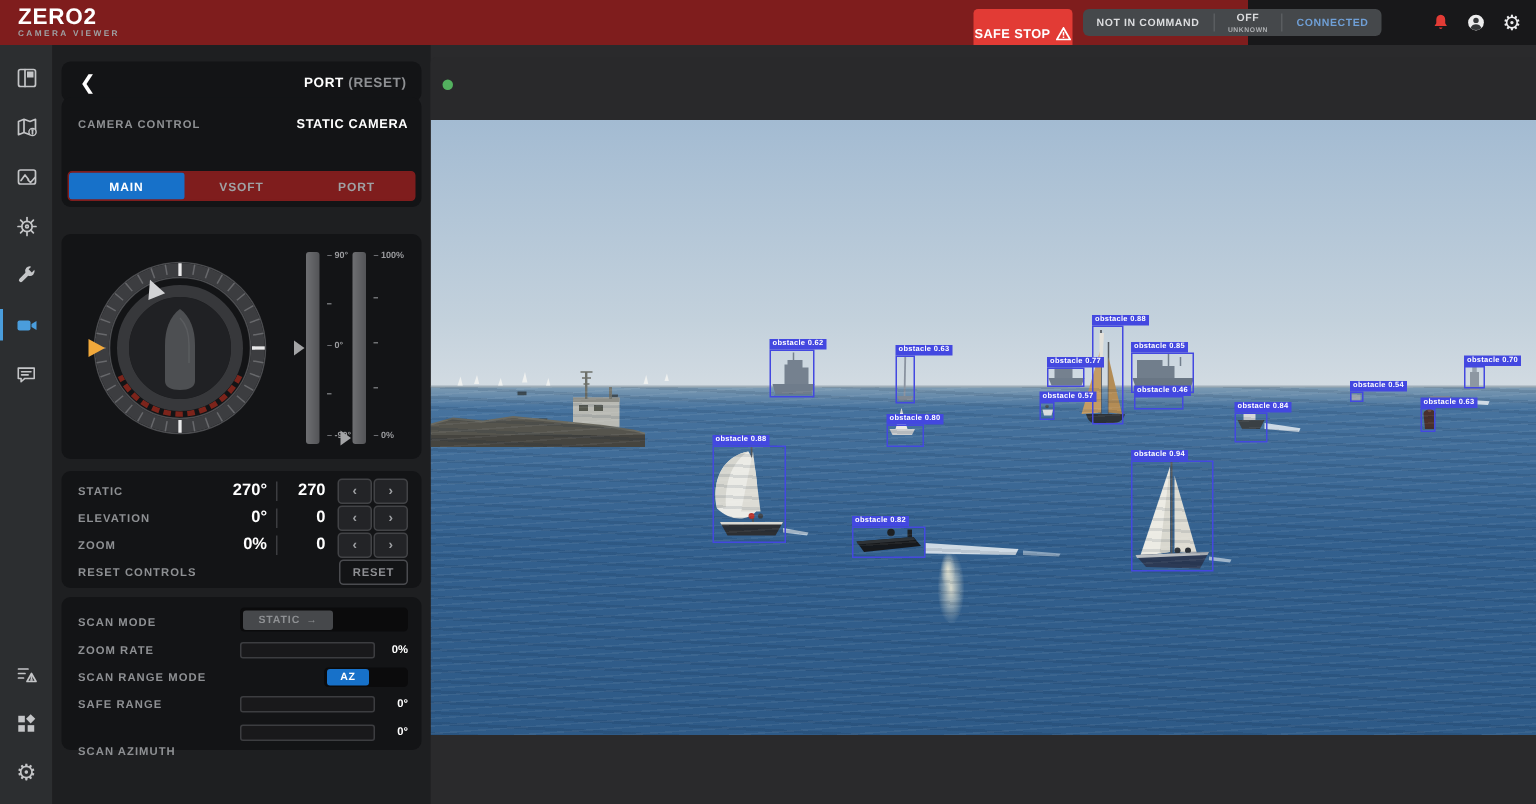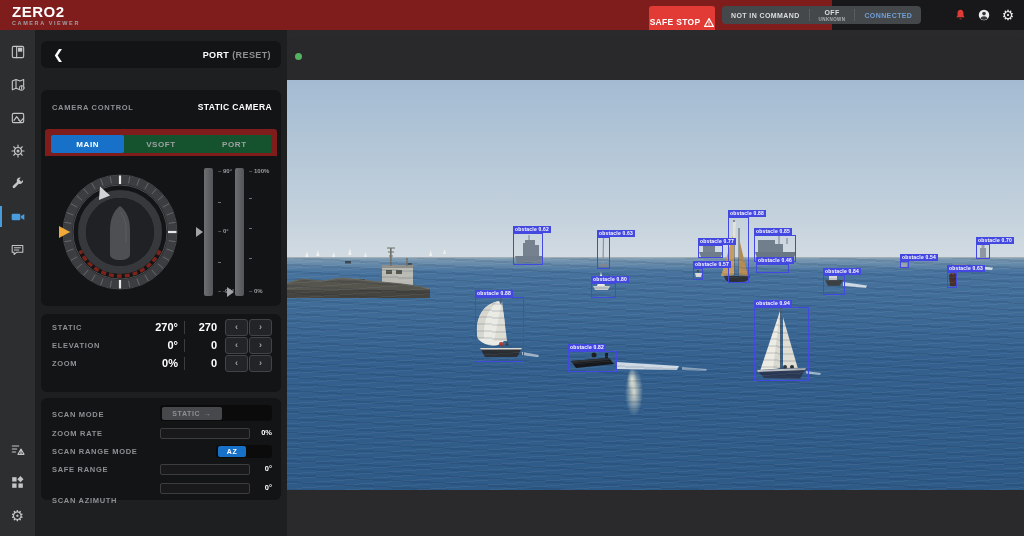--- a/index.html
+++ b/index.html
@@ -33,21 +33,21 @@
   .rail-spacer{flex:1;}
   
   .panelcol{left:35px;top:30px;width:252px;height:506px;background:#1e1f21;}
   .card{position:absolute;left:6px;width:240px;background:#131416;border-radius:6px;}
   .lbl{font-size:7.5px;font-weight:700;letter-spacing:.7px;color:#8e9093;}
   .val{font-size:8.5px;font-weight:800;letter-spacing:.4px;color:#fff;}
   .backbtn{position:absolute;left:12px;top:7px;width:14px;height:14px;color:#fff;font-size:13px;font-weight:800;cursor:pointer;line-height:13px;}
   .ptitle{position:absolute;right:10px;top:9px;font-size:9px;font-weight:800;color:#fff;letter-spacing:.4px;}
   .ptitle .suffix{color:#8e9093;font-weight:700;}
   .row{position:absolute;left:11px;right:9px;display:flex;align-items:center;}
-  .tabs{position:absolute;left:4px;right:4px;bottom:4px;height:18px;display:flex;border:6px solid #7f1d1d;border-radius:3px;background:#14532d;overflow:hidden;}
+  .tabs{position:absolute;left:4px;right:4px;bottom:4px;height:18px;display:flex;border:1px solid #7f1d1d;border-radius:3px;background:#7f1d1d;overflow:hidden;}
   .tab{flex:1;display:flex;align-items:center;justify-content:center;font-size:8px;font-weight:800;letter-spacing:.6px;color:#9fa1a4;cursor:pointer;}
   .tab.active{background:var(--accent);color:#fff;border-radius:2px;}
   
   .slider-track{position:absolute;width:9px;border-radius:2px;background:linear-gradient(to right,#6e6f72,#535457);}
   .ptr{position:absolute;width:0;height:0;border-top:5px solid transparent;border-bottom:5px solid transparent;border-left:7px solid #a3a4a6;}
   .tick{position:absolute;font-size:6px;font-weight:700;color:#9b9c9f;white-space:nowrap;}
   .tick::before{content:"– ";color:#7b7c7f;}
   .mtick{position:absolute;width:3px;height:1px;background:#6f7073;}
   
   .cval{font-size:11px;font-weight:800;color:#fff;text-align:right;}
@@ -206,21 +206,21 @@
   <div style="height:4px;"></div>
 </div>
 
 <div class="abs panelcol">
 
   <div class="card" style="top:11px;height:27px;">
     <div class="backbtn">❮</div>
     <div class="ptitle"><span>PORT</span> <span class="suffix">(RESET)</span></div>
   </div>
 
-  <div class="card" style="top:60px;height:73px;text-decoration:underline;">
+  <div class="card" style="top:35px;height:73px;text-decoration:underline;">
     <div class="row" style="top:11px;height:12px;">
       <span class="lbl">CAMERA CONTROL</span>
       <span class="val" style="margin-left:auto;">STATIC CAMERA</span>
     </div>
     <div class="tabs">
       <div class="tab active">MAIN</div>
       <div class="tab">VSOFT</div>
       <div class="tab">PORT</div>
     </div>
   </div>
@@ -318,20 +318,24 @@
     <div class="row" style="top:41px;height:16px;">
       <span class="lbl">ZOOM</span>
       <span class="cval" style="margin-left:auto;">0%</span>
       <span class="vdiv"></span>
       <span class="cval" style="width:26px;">0</span>
       <span class="stepper">
           <span class="stepbtn">‹</span>
           <span class="stepbtn">›</span>
         </span>
     </div>
+    <div class="row" style="top:59px;height:16px;">
+      <span class="lbl">RESET CONTROLS</span>
+      <span class="resetbtn" style="margin-left:auto;">RESET</span>
+    </div>
   </div>
 
   <div class="card" style="top:368px;height:102px;">
     <span class="lbl abs" style="left:11px;top:12px;">SCAN MODE</span>
     <div class="modetrack" style="left:119px;top:7px;width:112px;"></div>
     <div class="modepill" style="left:121px;top:9px;width:60px;">
       <span>STATIC</span>
       <span>→</span>
     </div>
     <span class="lbl abs" style="left:11px;top:31px;">ZOOM RATE</span>

